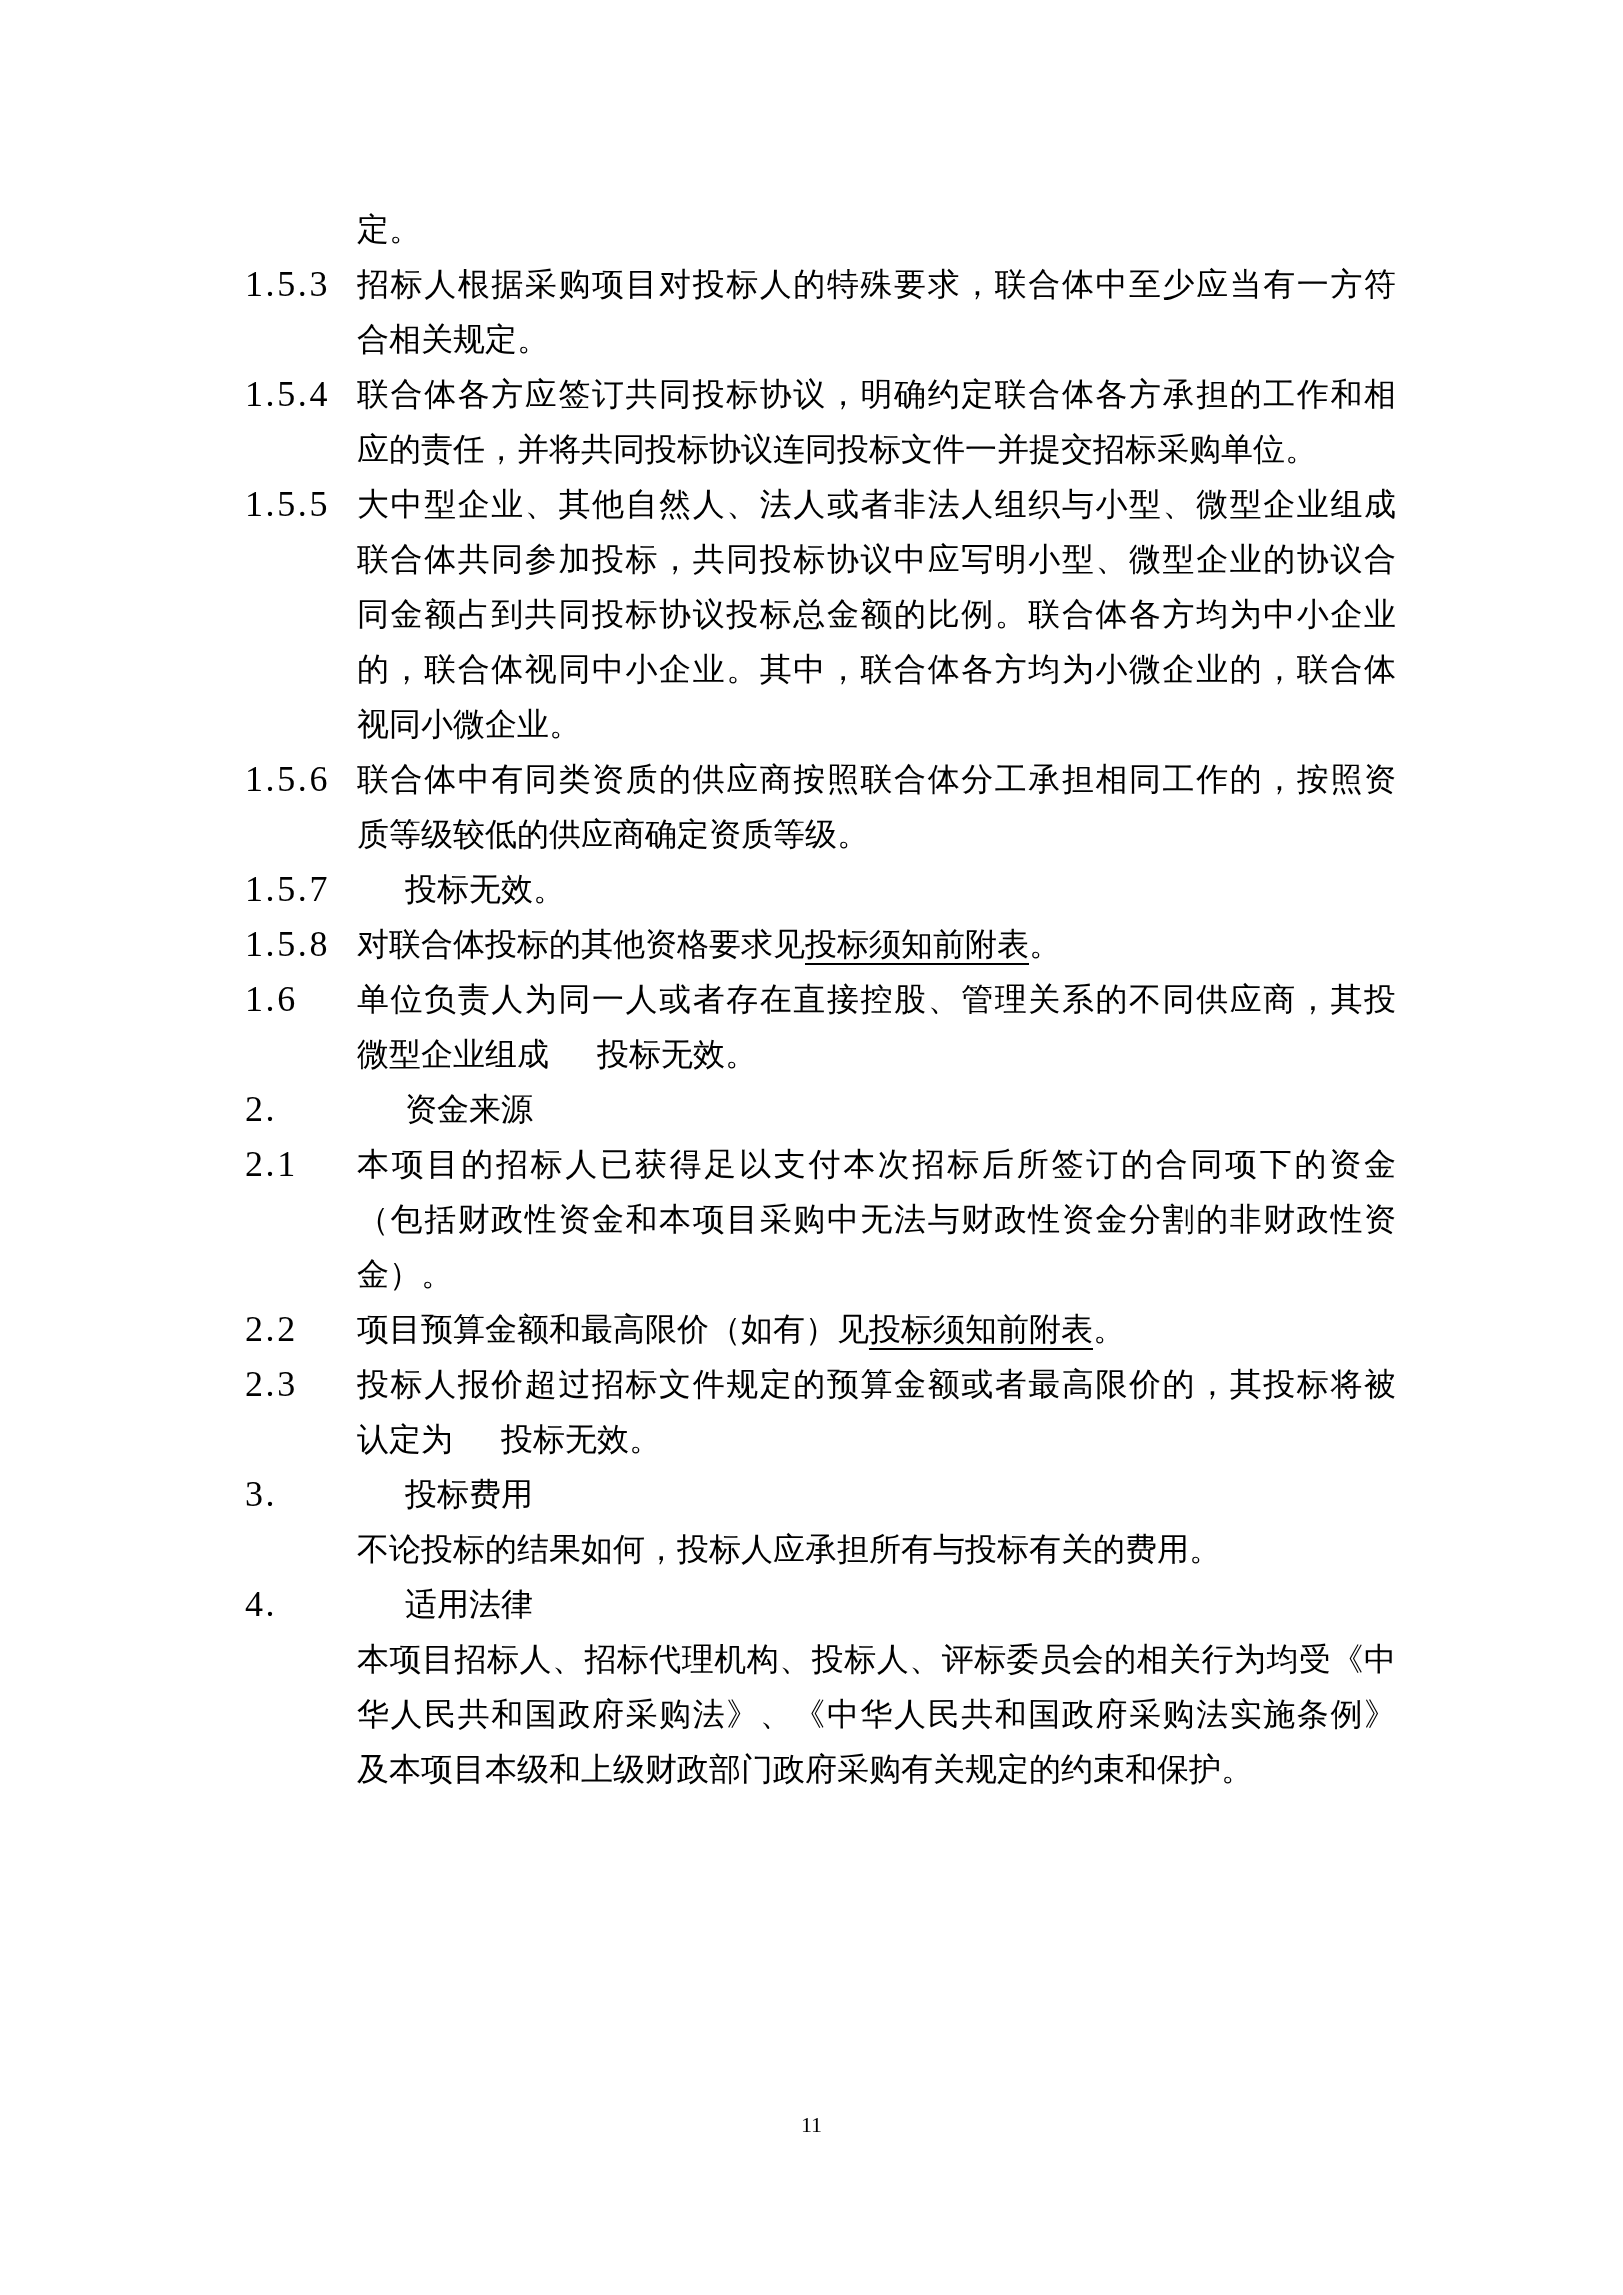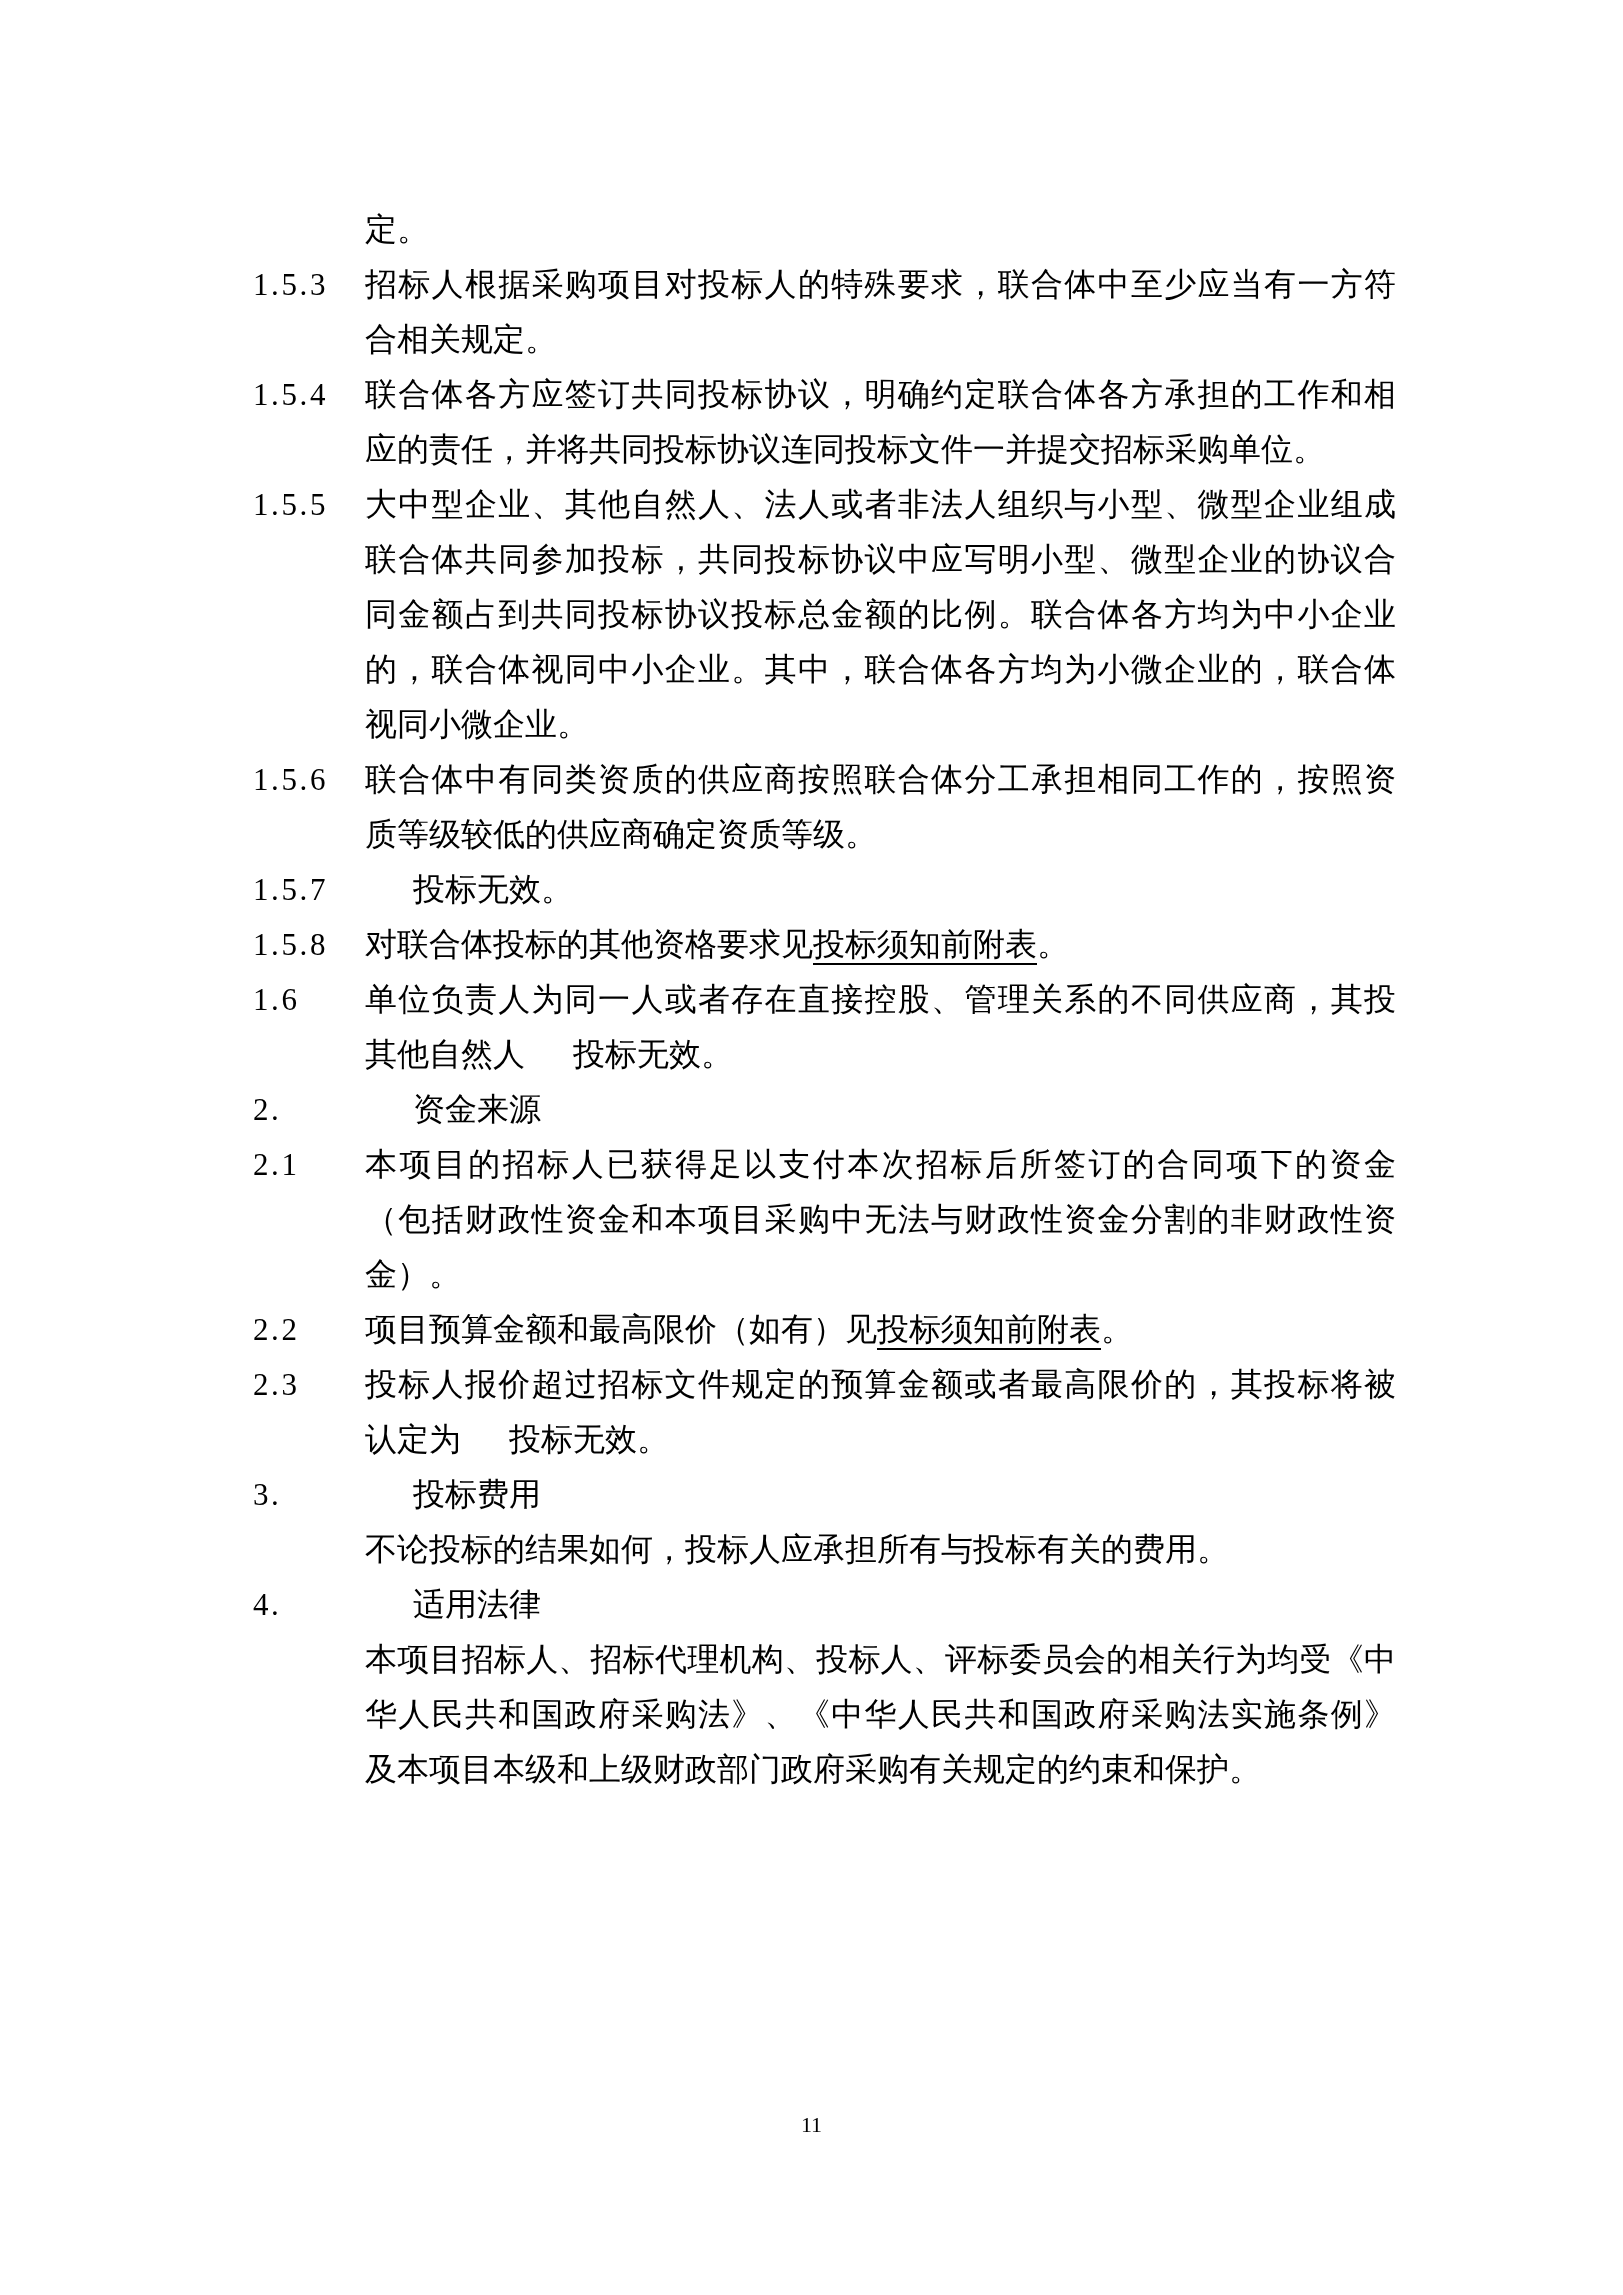--- a/index.html
+++ b/index.html
@@ -22,25 +22,24 @@
     top: 202px;
     width: 1151px;
   }
   .row {
     display: flex;
     align-items: flex-start;
   }
   .num {
     flex: 0 0 112px;
     width: 112px;
-    font-size: 31px;
+    font-size: 36px;
     line-height: 55px;
     letter-spacing: 2.6px;
     white-space: nowrap;
-    margin-left: 8px;
   }
   .body {
     flex: 1 1 auto;
     width: 1039px;
     font-size: 32px;
     line-height: 55px;
   }
   .line {
     min-height: 55px;
   }
@@ -116,21 +115,21 @@
       <div class="row">
         <div class="num">1.5.8</div>
         <div class="body">
           <div class="line"><span>对联合体投标的其他资格要求见</span><span class="u">投标须知前附表</span><span>。</span></div>
         </div>
       </div>
       <div class="row">
         <div class="num">1.6</div>
         <div class="body">
           <div class="line j"><span>单位负责人为同一人或者存在直接控股、管理关系的不同供应商，其投</span></div>
-          <div class="line"><span>其他自然人</span><span class="b">投标无效</span><span>。</span></div>
+          <div class="line"><span>微型企业组成</span><span class="b">投标无效</span><span>。</span></div>
         </div>
       </div>
       <div class="row">
         <div class="num">2.</div>
         <div class="body">
           <div class="line"><span class="b">资金来源</span></div>
         </div>
       </div>
       <div class="row">
         <div class="num">2.1</div>

